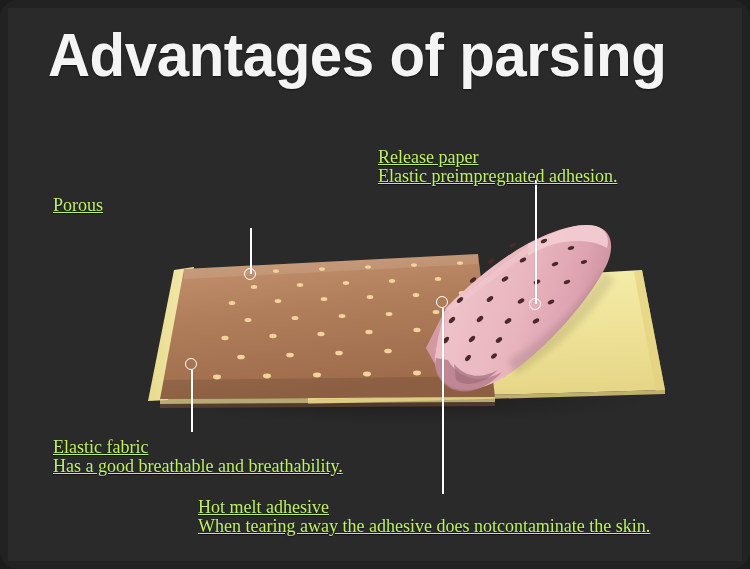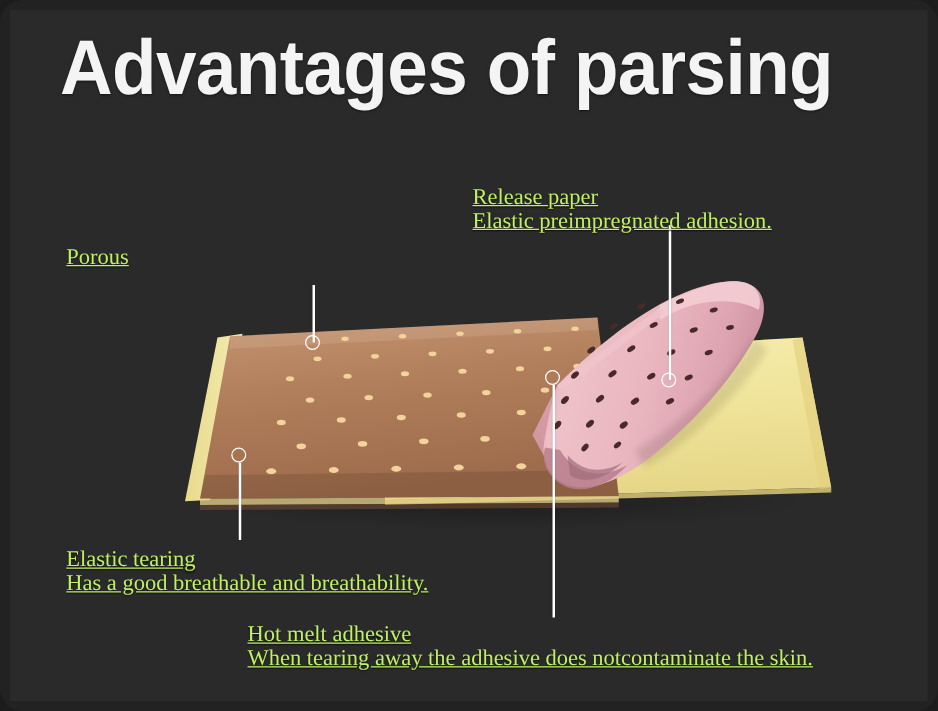--- a/index.html
+++ b/index.html
@@ -230,21 +230,21 @@
     <div class="callout" style="left:45px;top:188px;">
       <span class="ttl">Porous</span>
     </div>
 
     <div class="callout" style="left:370px;top:140px;">
       <span class="ttl">Release paper</span>
       <span class="sub">Elastic preimpregnated adhesion.</span>
     </div>
 
     <div class="callout" style="left:45px;top:430px;">
-      <span class="ttl">Elastic tearing</span>
+      <span class="ttl">Elastic fabric</span>
       <span class="sub">Has a good breathable and breathability.</span>
     </div>
 
     <div class="callout" style="left:190px;top:490px;">
       <span class="ttl">Hot melt adhesive</span>
       <span class="sub">When tearing away the adhesive does notcontaminate the skin.</span>
     </div>
 
   </div>
 </div>

